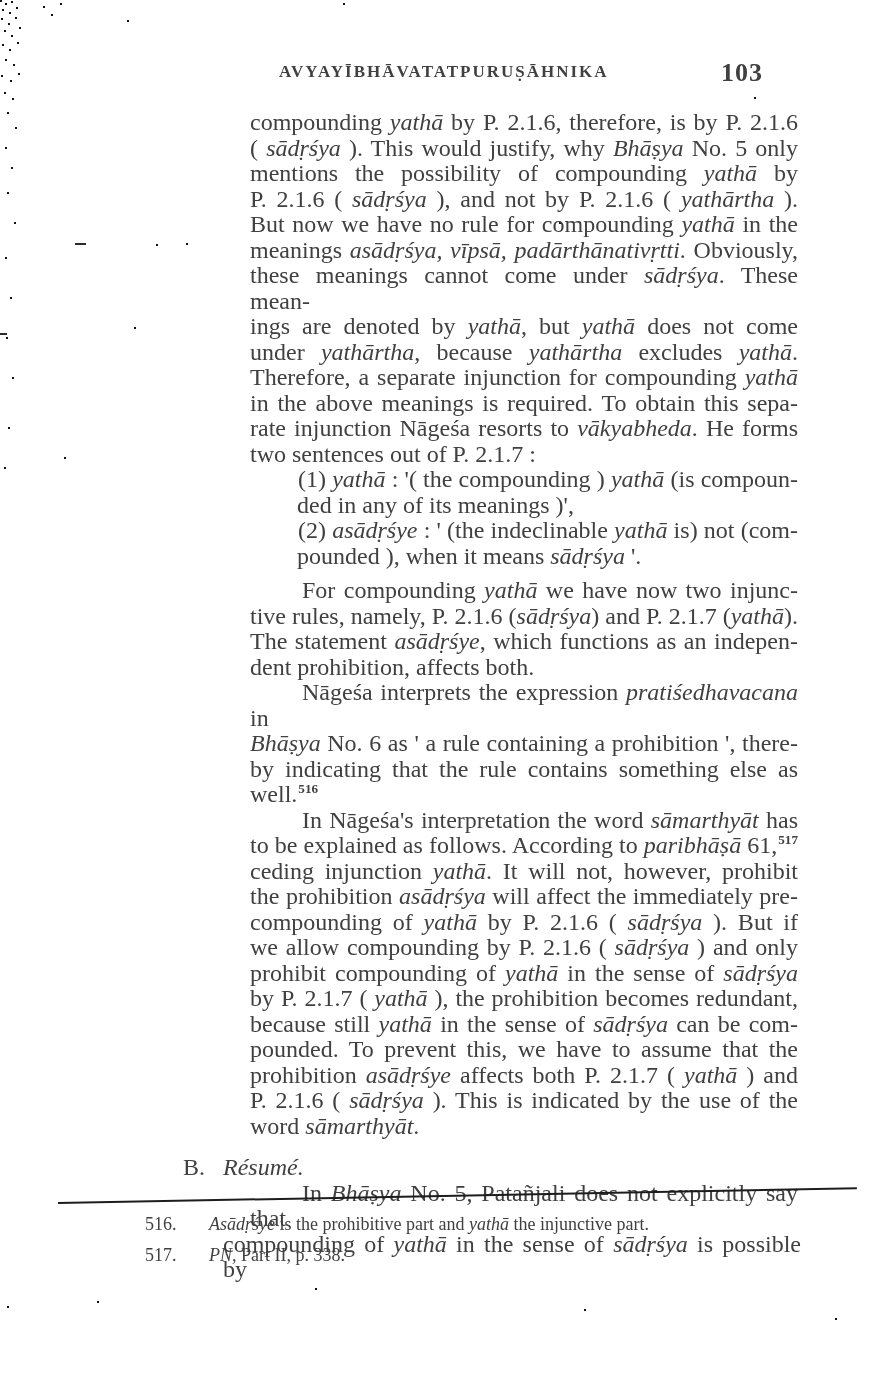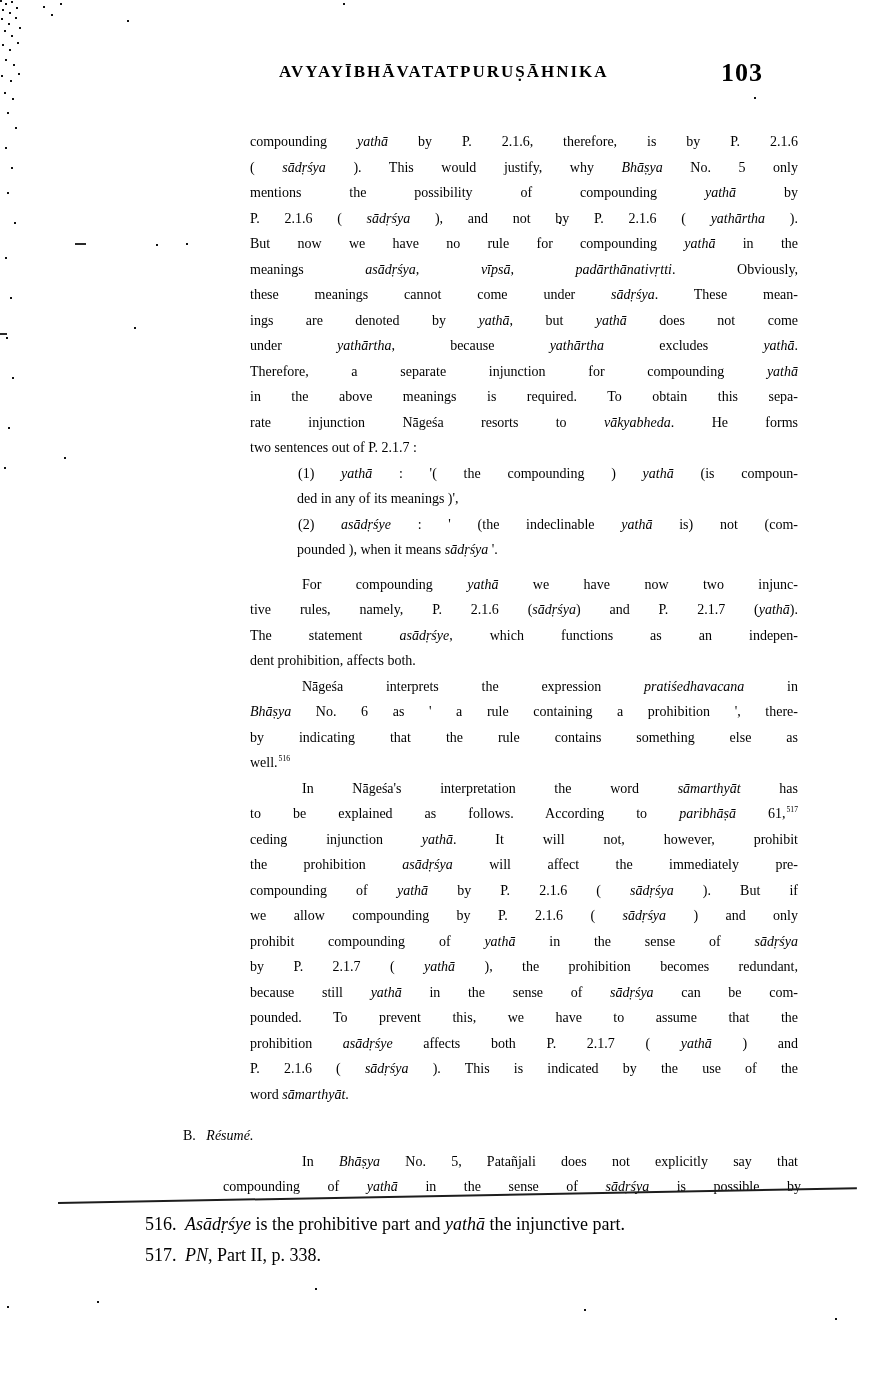--- a/index.html
+++ b/index.html
@@ -1,55 +1,55 @@
 <!DOCTYPE html>
 <html><head>
 <meta charset="utf-8">
 <style>
   html,body{margin:0;padding:0;background:#e8e8e8;}
   .page{
     position:relative;width:894px;height:1375px;background:#ffffff;
-    font-family:"Liberation Serif","DejaVu Serif",serif;color:#000000;
+    font-family:"Liberation Serif","DejaVu Serif",serif;color:#404040;
     overflow:hidden;margin:0 auto;
   }
   
   .running-title{
     position:absolute;left:279px;top:62px;font-size:17px;font-weight:bold;
     letter-spacing:2px;white-space:nowrap;
   }
   .page-number{
     position:absolute;left:721px;top:58px;font-size:26px;font-weight:bold;
     letter-spacing:1px;
   }
   
   .text-body{
-    position:absolute;left:250px;top:129px;width:548px;
-    font-size:14px;line-height:25.5px;
+    position:absolute;left:250px;top:110px;width:548px;
+    font-size:24px;line-height:25.5px;
   }
   .line{text-align:justify;text-align-last:left;}
   .line.j{text-align-last:justify;}
   .line.ind{text-indent:52px;}
   .line.li1{margin-left:48px;}
   .line.li2{margin-left:47px;font-family:Liberation Serif, serif;}
   .line.p2{margin-top:9px;}
   .line.h{margin-left:-67px;margin-top:16px;}
   .line.wide{margin-left:-27px;width:578px;}
   .line i{font-style:italic;}
-  .line sup{font-size:0.55em;vertical-align:super;line-height:0;margin-left:1px;}
+  .line sup{font-size:0.55em;vertical-align:super;line-height:0;margin-left:1px;font-weight:bold;}
   
   .fn-rule{
     position:absolute;left:58px;top:1202px;width:799px;height:0;
     border-top:2px solid #1d1d1d;transform:rotate(-1.05deg);transform-origin:0 0;
   }
   
   .footnotes{
     position:absolute;left:145px;top:1212px;width:700px;
     font-size:18px;line-height:25px;
   }
-  .fn-line{display:flex;margin-bottom:6px;}
+  .fn-line{display:flex;margin-bottom:6px;gap:24px;}
   .fn-num{width:40px;flex:none;}
   .fn-text i{font-style:italic;}
   
   .noise{
     position:absolute;left:0;top:0;width:2px;height:2px;background:#111;
     box-shadow:
       5px 3px 0 0 #111, 11px 1px 0 0 #111, 2px 9px 0 0 #111, 9px 12px 0 0 #111,
       16px 7px 0 0 #111, 1px 18px 0 0 #111, 8px 23px 0 0 #111, 15px 17px 0 0 #111,
       4px 30px 0 0 #111, 11px 35px 0 0 #111, 19px 27px 0 0 #111, 2px 44px 0 0 #111,
       9px 49px 0 0 #111, 17px 42px 0 0 #111, 5px 59px 0 0 #111, 13px 64px 0 0 #111,

